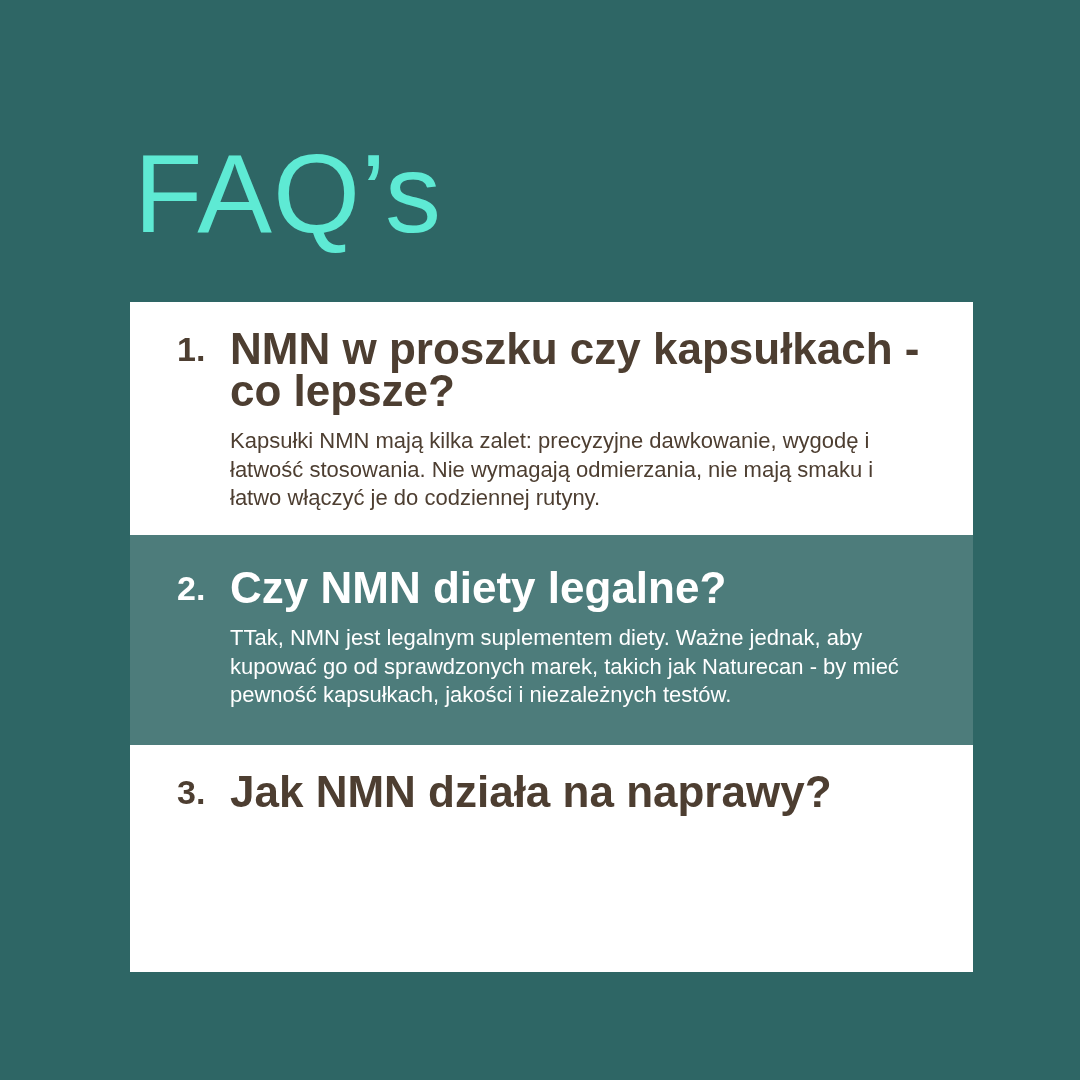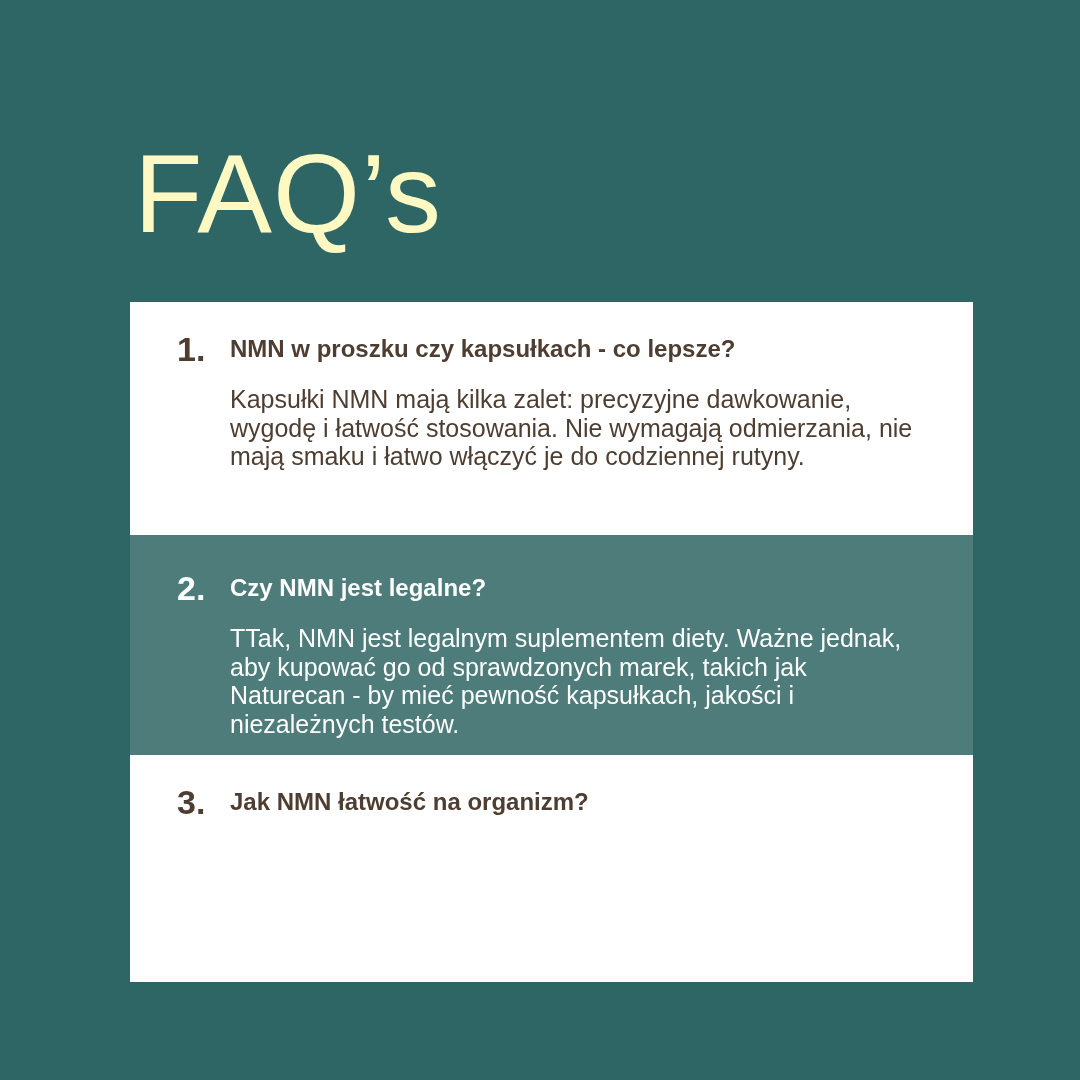--- a/index.html
+++ b/index.html
@@ -14,21 +14,21 @@
   }
 
   .page-title {
     position: absolute;
     left: 134px;
     top: 132px;
     margin: 0;
     font-size: 112px;
     font-weight: 300;
     line-height: 1.1;
-    color: #fef9c3;
+    color: #5eead4;
     letter-spacing: 1px;
   }
 
   .faq-list {
     position: absolute;
     left: 130px;
     top: 302px;
     width: 843px;
     display: flex;
     flex-direction: column;
@@ -57,29 +57,29 @@
     width: 53px;
     font-size: 34px;
     font-weight: bold;
     line-height: 42px;
   }
 
   .faq-content { flex: 1 1 auto; }
 
   .faq-question {
     margin: 0 0 15px 0;
-    font-size: 24px;
+    font-size: 44px;
     font-weight: bold;
     line-height: 42px;
     max-width: 695px;
   }
 
   .faq-answer {
     margin: 0;
-    font-size: 25px;
+    font-size: 22px;
     font-weight: normal;
     line-height: 28.5px;
     max-width: 700px;
   }
 </style>
 </head>
 <body>
 
 <h1 class="page-title">FAQ’s</h1>
 
@@ -89,25 +89,25 @@
     <span class="faq-number">1.</span>
     <div class="faq-content">
       <h2 class="faq-question">NMN w proszku czy kapsułkach - co lepsze?</h2>
       <p class="faq-answer">Kapsułki NMN mają kilka zalet: precyzyjne dawkowanie, wygodę i łatwość stosowania. Nie wymagają odmierzania, nie mają smaku i łatwo włączyć je do codziennej rutyny.</p>
     </div>
   </section>
 
   <section class="faq-card variant-teal card-2">
     <span class="faq-number">2.</span>
     <div class="faq-content">
-      <h2 class="faq-question">Czy NMN jest legalne?</h2>
+      <h2 class="faq-question">Czy NMN diety legalne?</h2>
       <p class="faq-answer">TTak, NMN jest legalnym suplementem diety. Ważne jednak, aby kupować go od sprawdzonych marek, takich jak Naturecan - by mieć pewność kapsułkach, jakości i niezależnych testów.</p>
     </div>
   </section>
 
   <section class="faq-card variant-light card-3">
     <span class="faq-number">3.</span>
     <div class="faq-content">
-      <h2 class="faq-question">Jak NMN łatwość na organizm?</h2>
+      <h2 class="faq-question">Jak NMN działa na naprawy?</h2>
     </div>
   </section>
 
 </div>
 
 </body></html>

